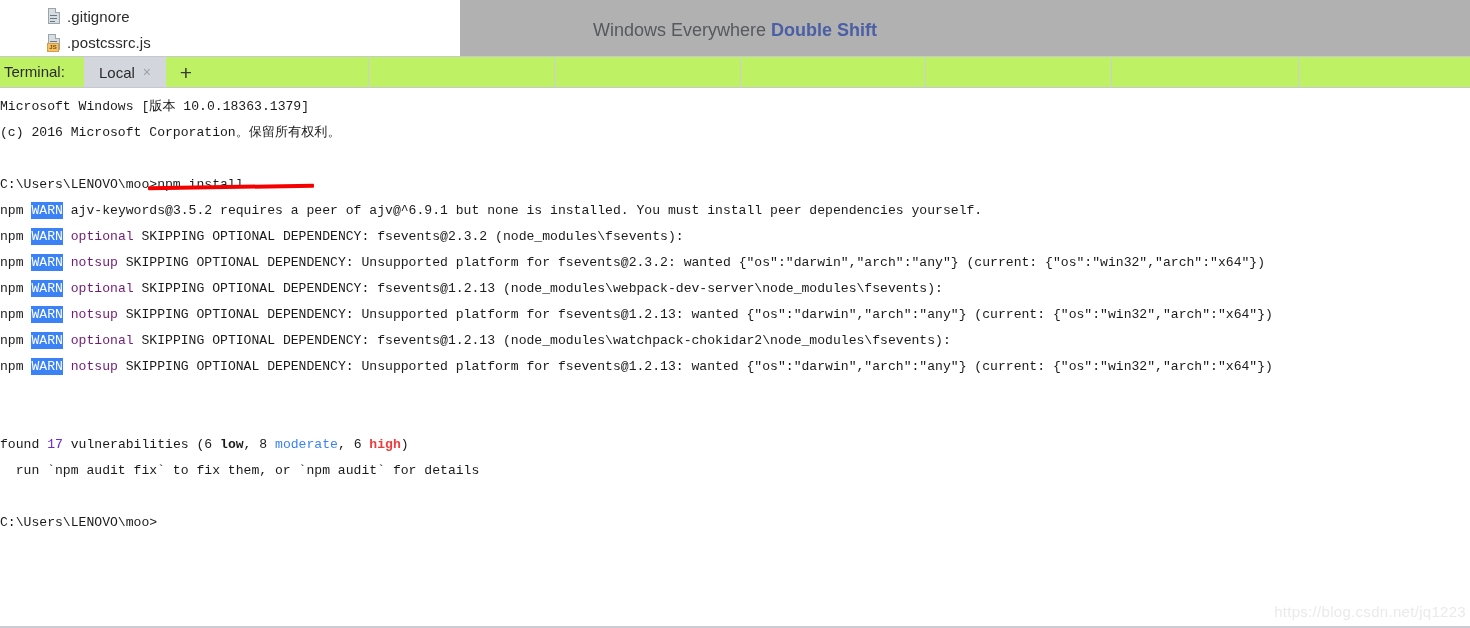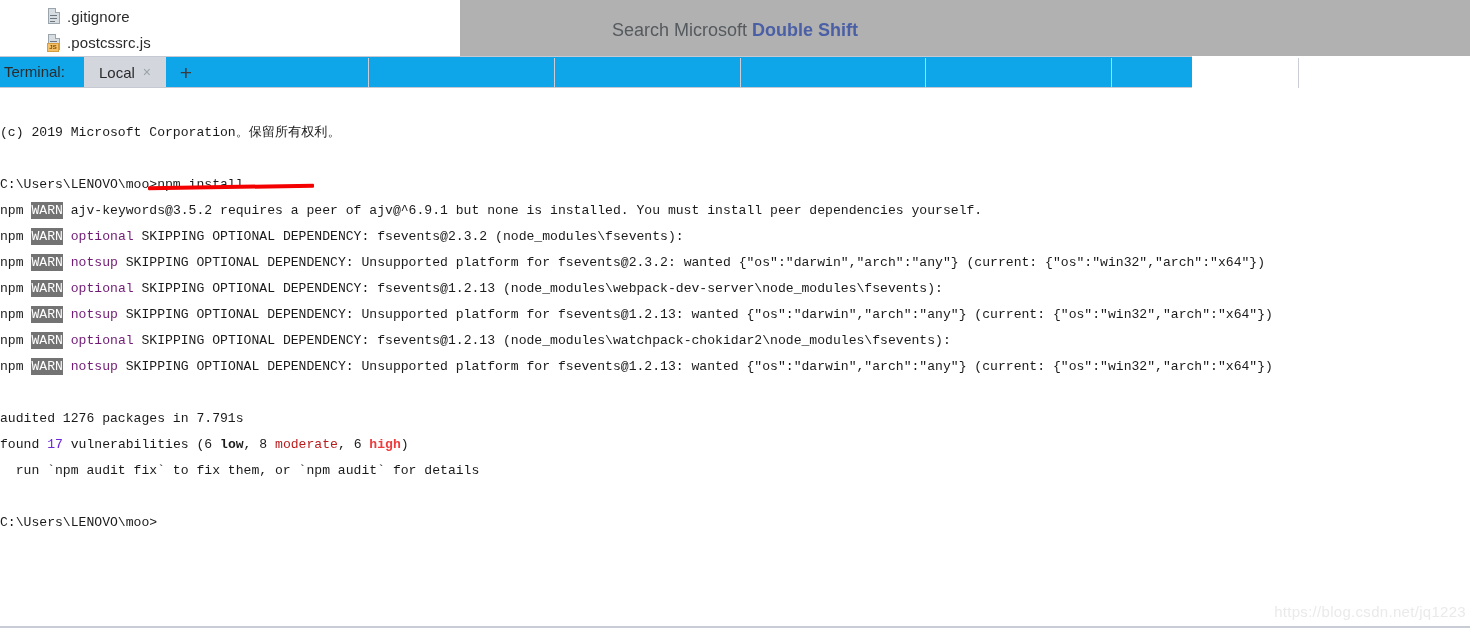--- a/index.html
+++ b/index.html
@@ -102,22 +102,22 @@
     color: #555a5e;
     font-family: "Liberation Sans", sans-serif;
     transform: translateY(-50%);
   }
   .search-hint .shortcut { color: #4a5fa5; font-weight: bold; }
 
   
   .tabbar {
     position: absolute;
     left: 0; top: 56px;
-    width: 1192px; height: 32px;
-    background: #0ea5e9;
+    width: 1470px; height: 32px;
+    background: #bef264;
     border-top: 1px solid #c6c9d1;
     border-bottom: 1px solid #c6c9d1;
     box-sizing: border-box;
     padding-left: 36px;
   }
   .tabbar-label {
     position: absolute;
     left: 4px; top: 0;
     height: 30px;
     line-height: 30px;
@@ -176,29 +176,29 @@
   }
   .line {
     position: absolute;
     left: 0;
     white-space: pre;
     height: 26px;
     line-height: 26px;
     letter-spacing: 0px;
   }
   .warn-badge {
-    background: #737373;
+    background: #3b82f6;
     color: #ffffff;
     padding: 1px 0px;
     font-family: Liberation Mono, monospace;
   }
   .magenta { color: #701a75; }
   .red { color: #6d28d9; }
   .red-b { color: #ef3b3b; font-weight: bold; }
-  .gold { color: #b91c1c; }
+  .gold { color: #3b82f6; }
   .bold { font-weight: bold; }
 
   .underline-mark {
     position: absolute;
     background: #f40000;
     height: 4px;
     border-radius: 1px;
   }
 
   .watermark {
@@ -217,21 +217,21 @@
     background: #c9ccd4;
   }
 </style>
 </head>
 <body>
 
 <div id="screen">
 
   <div class="top-strip">
     <div class="search-hint">
-      <span>Search Microsoft</span>
+      <span>Windows Everywhere</span>
       <span class="shortcut">Double Shift</span>
     </div>
   </div>
 
   <div class="file-panel">
 
     <div class="file-row r1">
       <span class="ficon">
         <span class="sheet"></span>
         <span class="fold"></span>
@@ -269,30 +269,30 @@
     <div class="tab-sep" style="left:740px"></div>
     <div class="tab-sep" style="left:925px"></div>
     <div class="tab-sep" style="left:1111px"></div>
     <div class="tab-sep" style="left:1298px"></div>
   </div>
 
   <div class="term" id="term">
       <div class="line" style="top: 369px;"><span>  run `npm audit fix` to fix them, or `npm audit` for details</span></div>
       <div class="line" style="top: 421px;"><span>C:\Users\LENOVO\moo&gt;</span></div>
       <div class="line" style="top: 343px;"><span>found </span><span class="red">17</span><span> vulnerabilities (6 </span><span class="bold">low</span><span>, 8 </span><span class="gold">moderate</span><span>, 6 </span><span class="red-b">high</span><span>)</span></div>
-      <div class="line" style="top: 317px;"><span>audited 1276 packages in 7.791s</span></div>
       <div class="line" style="top: 265px;"><span>npm </span><span class="warn-badge">WARN</span><span> </span><span class="magenta">notsup</span><span> SKIPPING OPTIONAL DEPENDENCY: Unsupported platform for fsevents@1.2.13: wanted {"os":"darwin","arch":"any"} (current: {"os":"win32","arch":"x64"})</span></div>
       <div class="line" style="top: 239px;"><span>npm </span><span class="warn-badge">WARN</span><span> </span><span class="magenta">optional</span><span> SKIPPING OPTIONAL DEPENDENCY: fsevents@1.2.13 (node_modules\watchpack-chokidar2\node_modules\fsevents):</span></div>
       <div class="line" style="top: 213px;"><span>npm </span><span class="warn-badge">WARN</span><span> </span><span class="magenta">notsup</span><span> SKIPPING OPTIONAL DEPENDENCY: Unsupported platform for fsevents@1.2.13: wanted {"os":"darwin","arch":"any"} (current: {"os":"win32","arch":"x64"})</span></div>
       <div class="line" style="top: 187px;"><span>npm </span><span class="warn-badge">WARN</span><span> </span><span class="magenta">optional</span><span> SKIPPING OPTIONAL DEPENDENCY: fsevents@1.2.13 (node_modules\webpack-dev-server\node_modules\fsevents):</span></div>
       <div class="line" style="top: 161px;"><span>npm </span><span class="warn-badge">WARN</span><span> </span><span class="magenta">notsup</span><span> SKIPPING OPTIONAL DEPENDENCY: Unsupported platform for fsevents@2.3.2: wanted {"os":"darwin","arch":"any"} (current: {"os":"win32","arch":"x64"})</span></div>
       <div class="line" style="top: 135px;"><span>npm </span><span class="warn-badge">WARN</span><span> </span><span class="magenta">optional</span><span> SKIPPING OPTIONAL DEPENDENCY: fsevents@2.3.2 (node_modules\fsevents):</span></div>
       <div class="line" style="top: 109px;"><span>npm </span><span class="warn-badge">WARN</span><span> ajv-keywords@3.5.2 requires a peer of ajv@^6.9.1 but none is installed. You must install peer dependencies yourself.</span></div>
       <div class="line" style="top: 83px;"><span>C:\Users\LENOVO\moo&gt;npm install</span></div>
-      <div class="line" style="top: 31px;"><span>(c) 2019 Microsoft Corporation。保留所有权利。</span></div>
+      <div class="line" style="top: 31px;"><span>(c) 2016 Microsoft Corporation。保留所有权利。</span></div>
+      <div class="line" style="top: 5px;"><span>Microsoft Windows [版本 10.0.18363.1379]</span></div>
 
     <div class="underline-mark" style="left:148px; top:96px; width:166px; transform:rotate(-0.9deg);"></div>
   </div>
 
   <div class="watermark">https://blog.csdn.net/jq1223</div>
   <div class="bottom-rule"></div>
 
 </div>
 
 </body></html>

